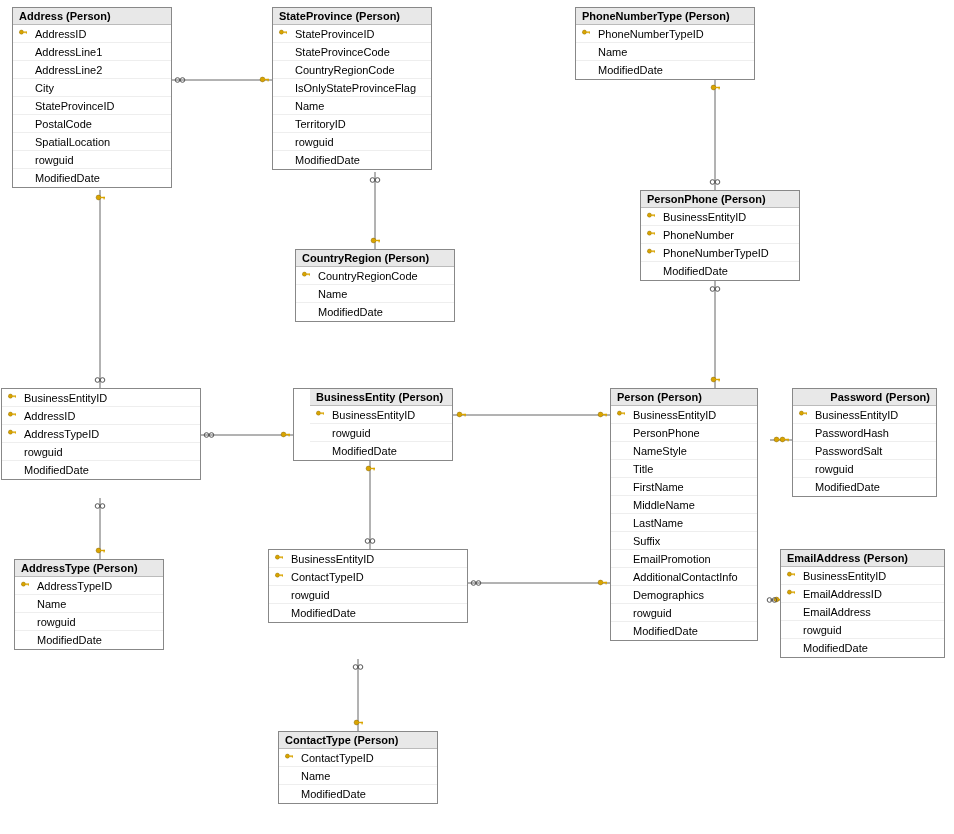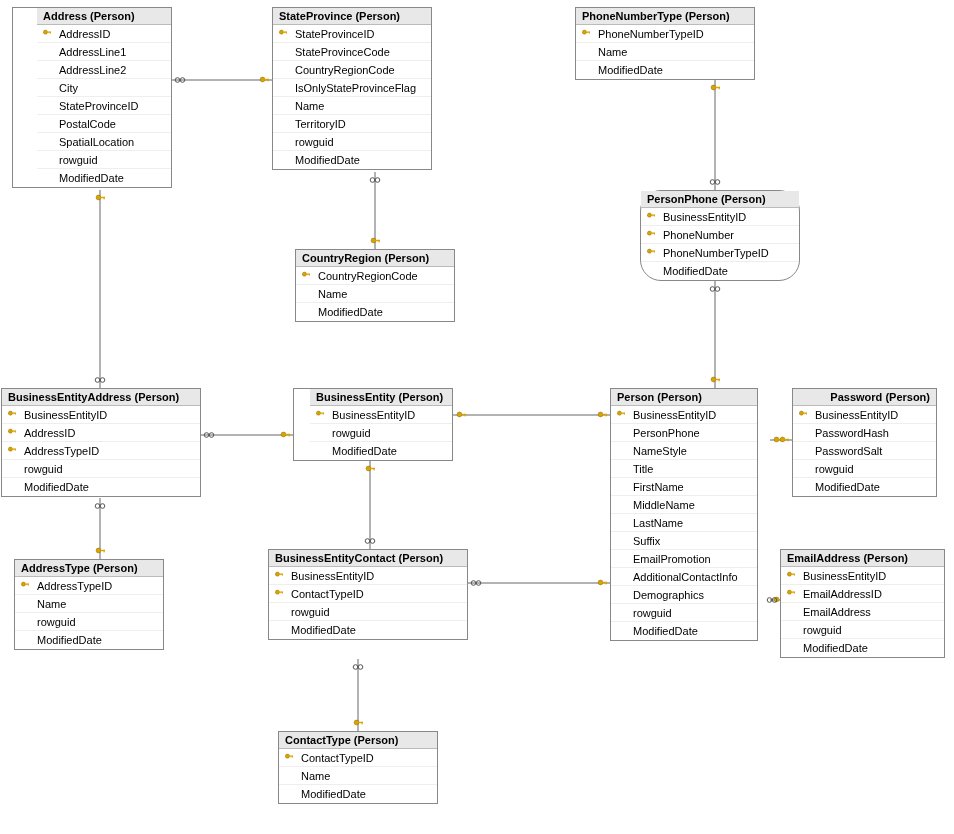--- a/index.html
+++ b/index.html
@@ -184,21 +184,21 @@
       <circle cx="360.5" cy="667" r="2.3" fill="none" stroke="#555" stroke-width="1"></circle>
     </g>
     <g transform="translate(352.5,717.5)">
       <circle cx="4" cy="5" r="2.4" fill="#d9a400" stroke="#8a6600" stroke-width="0.5"></circle>
       <rect x="5.5" y="4.3" width="5" height="1.4" fill="#d9a400"></rect>
       <rect x="9" y="4.3" width="1.2" height="2.6" fill="#d9a400"></rect>
     </g>
   </svg>
 
 <div id="entities-root">
-    <div class="entity" style="left: 12px; top: 7px; width: 160px; padding-left: 24px;">
+    <div class="entity" style="left: 12px; top: 7px; width: 160px;">
       <div class="entity-header">Address (Person)</div>
       <div class="row">
         <span class="key-col">
           <svg class="key-icon" viewBox="0 0 16 16">
             <g fill="#d9a400" stroke="#8a6600" stroke-width="0.6">
               <circle cx="5" cy="6" r="3"></circle>
               <rect x="7" y="5.2" width="6" height="1.6" stroke="none"></rect>
               <rect x="11.5" y="5.2" width="1.4" height="3" stroke="none"></rect>
               <rect x="9.5" y="5.2" width="1.2" height="2.4" stroke="none"></rect>
             </g>
@@ -300,21 +300,21 @@
       </div>
       <div class="row">
         <span class="key-col"></span>
         <span class="col-name">Name</span>
       </div>
       <div class="row">
         <span class="key-col"></span>
         <span class="col-name">ModifiedDate</span>
       </div>
     </div>
-    <div class="entity" style="left: 640px; top: 190px; width: 160px; border-radius: 21px;">
+    <div class="entity" style="left: 640px; top: 190px; width: 160px;">
       <div class="entity-header">PersonPhone (Person)</div>
       <div class="row">
         <span class="key-col">
           <svg class="key-icon" viewBox="0 0 16 16">
             <g fill="#d9a400" stroke="#8a6600" stroke-width="0.6">
               <circle cx="5" cy="6" r="3"></circle>
               <rect x="7" y="5.2" width="6" height="1.6" stroke="none"></rect>
               <rect x="11.5" y="5.2" width="1.4" height="3" stroke="none"></rect>
               <rect x="9.5" y="5.2" width="1.2" height="2.4" stroke="none"></rect>
             </g>
@@ -371,21 +371,20 @@
       <div class="row">
         <span class="key-col"></span>
         <span class="col-name">Name</span>
       </div>
       <div class="row">
         <span class="key-col"></span>
         <span class="col-name">ModifiedDate</span>
       </div>
     </div>
     <div class="entity" style="left: 1px; top: 388px; width: 200px;">
-      <div class="entity-header">BusinessEntityAddress (Person)</div>
       <div class="row">
         <span class="key-col">
           <svg class="key-icon" viewBox="0 0 16 16">
             <g fill="#d9a400" stroke="#8a6600" stroke-width="0.6">
               <circle cx="5" cy="6" r="3"></circle>
               <rect x="7" y="5.2" width="6" height="1.6" stroke="none"></rect>
               <rect x="11.5" y="5.2" width="1.4" height="3" stroke="none"></rect>
               <rect x="9.5" y="5.2" width="1.2" height="2.4" stroke="none"></rect>
             </g>
           </svg>
@@ -569,21 +568,20 @@
       <div class="row">
         <span class="key-col"></span>
         <span class="col-name">rowguid</span>
       </div>
       <div class="row">
         <span class="key-col"></span>
         <span class="col-name">ModifiedDate</span>
       </div>
     </div>
     <div class="entity" style="left: 268px; top: 549px; width: 200px;">
-      <div class="entity-header">BusinessEntityContact (Person)</div>
       <div class="row">
         <span class="key-col">
           <svg class="key-icon" viewBox="0 0 16 16">
             <g fill="#d9a400" stroke="#8a6600" stroke-width="0.6">
               <circle cx="5" cy="6" r="3"></circle>
               <rect x="7" y="5.2" width="6" height="1.6" stroke="none"></rect>
               <rect x="11.5" y="5.2" width="1.4" height="3" stroke="none"></rect>
               <rect x="9.5" y="5.2" width="1.2" height="2.4" stroke="none"></rect>
             </g>
           </svg>

